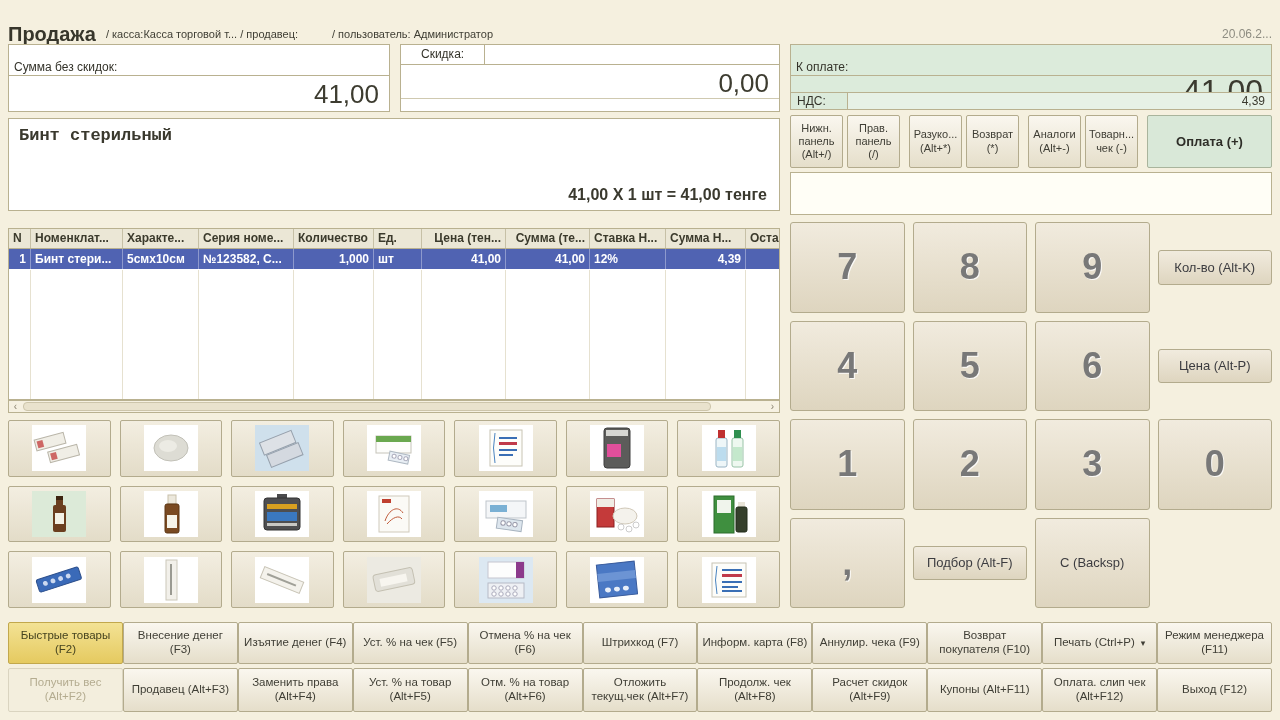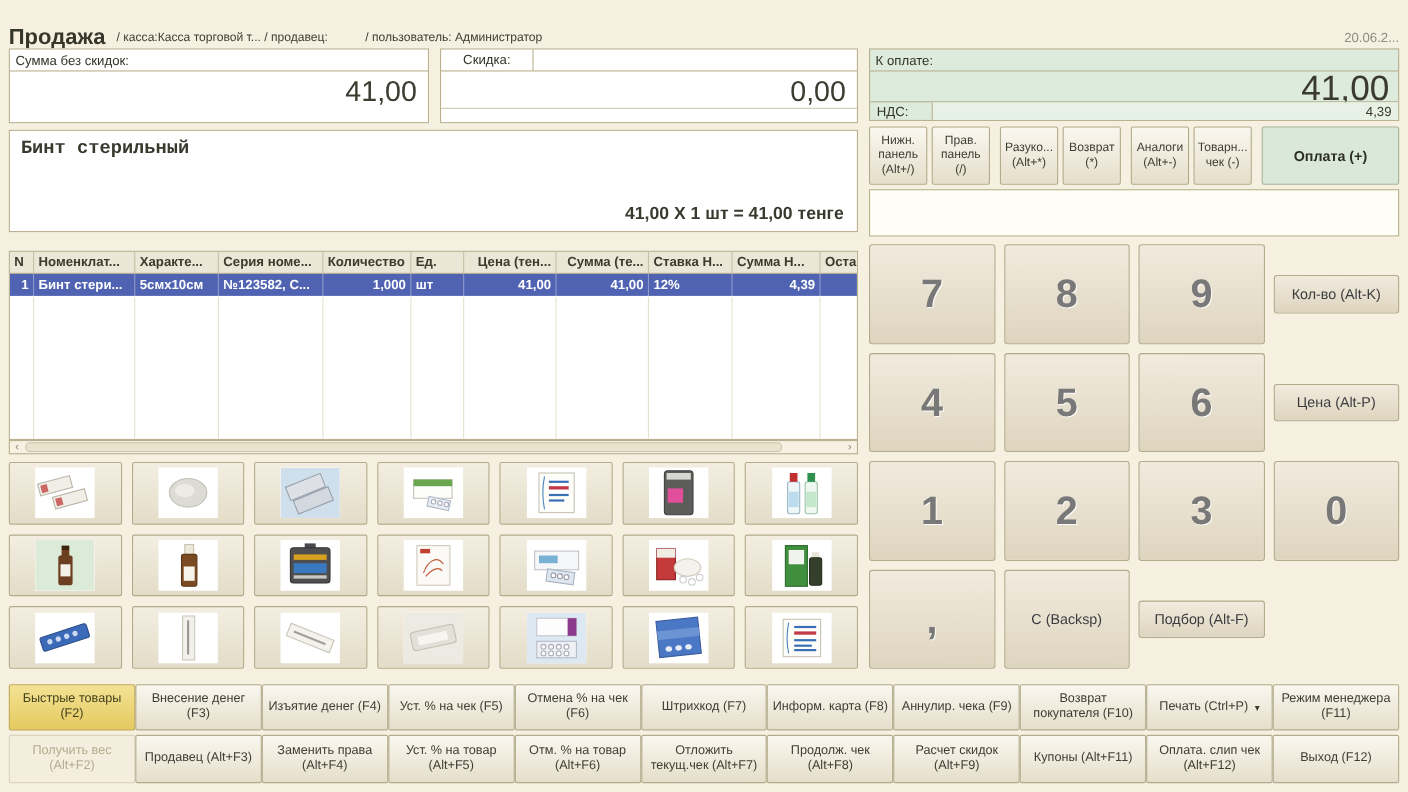--- a/index.html
+++ b/index.html
@@ -14,21 +14,21 @@
 
   
   .header{position:absolute;left:0;top:18px;width:1280px;height:24px;display:flex;align-items:center;padding:16px 8px}
   .mode{font-size:20px;font-weight:bold;color:#37362b;line-height:1}
   .meta{font-size:11px;color:#3f3e34;margin-left:10px;white-space:nowrap}
   .meta.user{margin-left:34px}
   .hdate{margin-left:auto;font-size:12px;color:#8e8d82}
 
   
   .panel{position:absolute;background:#fff;border:1px solid #b9b190}
-  .plabel{font-size:12px;color:#34332a;padding:3px 5px;height:20px;border-bottom:1px solid #b9b190;white-space:nowrap;overflow:hidden}
+  .plabel{font-size:12px;color:#34332a;padding:15px 5px;height:20px;border-bottom:1px solid #b9b190;white-space:nowrap;overflow:hidden}
   .bigval{font-size:26px;color:#3d3c30;text-align:right;padding:3px 10px 0 0;line-height:1.2}
 
   .disc-label-row{height:20px;border-bottom:1px solid #b9b190;display:flex}
   .disc-label{font-size:12px;color:#34332a;padding:2px 20px;border-right:1px solid #b9b190;white-space:nowrap}
   .disc-rest{flex:1}
   .disc-bottom{position:absolute;left:0;right:0;bottom:0;height:13px;border-top:1px solid #cfc9b0}
 
   
   .paypanel{position:absolute;left:790px;top:44px;width:482px;height:66px;background:#dcebdb;border:1px solid #b9b190}
   .paypanel .plabel{border-bottom:1px solid #b9b190}
@@ -158,22 +158,22 @@
     <div class="key fn side">Кол-во (Alt-K)</div>
     <div class="key dig">4</div>
     <div class="key dig">5</div>
     <div class="key dig">6</div>
     <div class="key fn side">Цена (Alt-P)</div>
     <div class="key dig">1</div>
     <div class="key dig">2</div>
     <div class="key dig">3</div>
     <div class="key dig">0</div>
     <div class="key dig">,</div>
+    <div class="key fn side">Подбор (Alt-F)</div>
     <div class="key fn">C (Backsp)</div>
-    <div class="key fn side">Подбор (Alt-F)</div>
   </div>
 
   <div class="table">
     <div class="trow thead">
       <div class="th c0">N</div>
       <div class="th c1">Номенклат...</div>
       <div class="th c2">Характе...</div>
       <div class="th c3">Серия номе...</div>
       <div class="th c4">Количество</div>
       <div class="th c5">Ед.</div>

